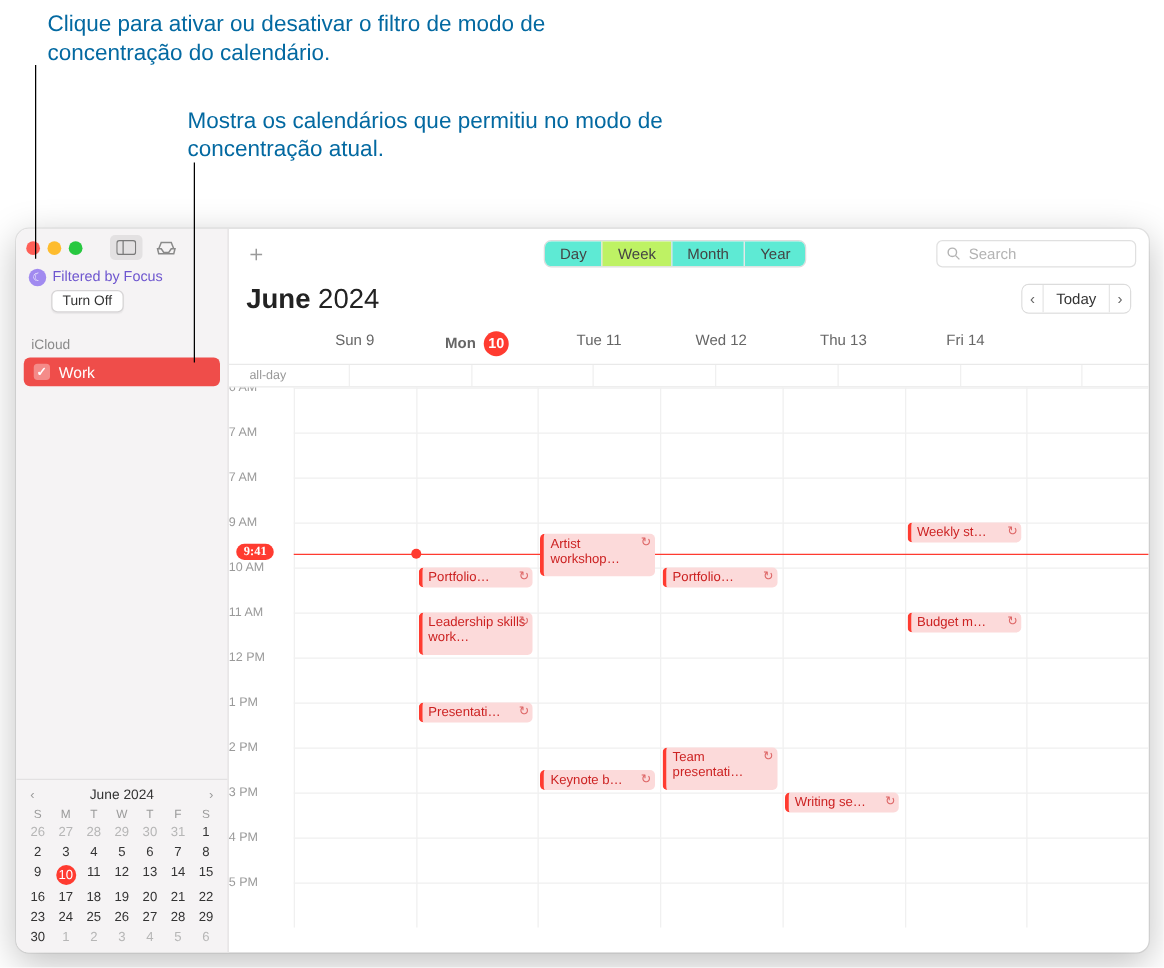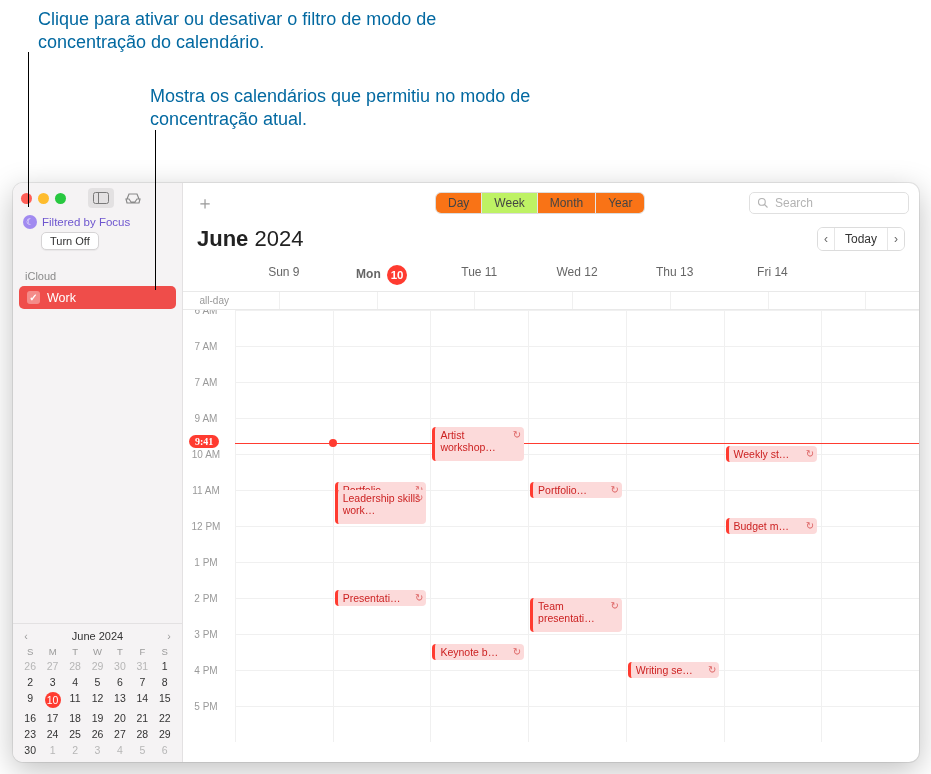--- a/index.html
+++ b/index.html
@@ -166,21 +166,21 @@
     border-radius: 6px;
     overflow: hidden;
     height: 22px;
     margin-left: 210px;
   }
   .seg-btn {
     padding: 0 12px;
     font-size: 12px;
     color: #444;
     display: flex; align-items: center;
-    background: #f97316;
+    background: #5eead4;
   }
   .seg-btn.active {
     background: #bef264;
   }
   .seg-btn + .seg-btn { border-left: 1px solid #e6e6e6; }
   .tb-flex { flex: 1; }
   .search {
     display: flex; align-items: center;
     height: 22px;
     width: 160px;
@@ -241,21 +241,21 @@
     flex: 1;
     overflow: hidden;
   }
   .tg-body {
     display: grid;
     grid-template-columns: 52px repeat(7, 1fr);
     position: relative;
   }
   .hour-label {
     height: 36px;
-    text-align: center;
+    text-align: left;
     padding-right: 6px;
     font-size: 10px;
     color:#9a9a9a;
     transform: translateY(-5px);
   }
   .hcell {
     height: 36px;
     border-top: 1px solid #f0f0f0;
     border-left: 1px solid #f0f0f0;
   }
@@ -291,21 +291,21 @@
     color: #c22;
     font-size: 10.5px;
     line-height: 1.15;
     padding: 2px 4px 2px 5px;
     overflow: hidden;
   }
   .event .repeat {
     position:absolute; right:3px; top:2px;
     font-size:10px; color:#d66;
   }
-  .one-line { white-space:nowrap; text-overflow:ellipsis; overflow:hidden; padding-right:16px;margin-top:28px; }
+  .one-line { white-space:nowrap; text-overflow:ellipsis; overflow:hidden; padding-right:16px; }
 </style>
 </head>
 <body>
 
 <div class="callout" style="top:8px; left:38px;">Clique para ativar ou desativar o filtro de modo de concentração do calendário.</div>
 <div class="callout" style="top:85px; left:150px;">Mostra os calendários que permitiu no modo de concentração atual.</div>
 <div class="callout-line" style="left:28px; top:52px; width:1px; height:155px;"></div>
 <div class="callout-line" style="left:155px; top:130px; width:1px; height:160px;"></div>
 
 <div class="window">

